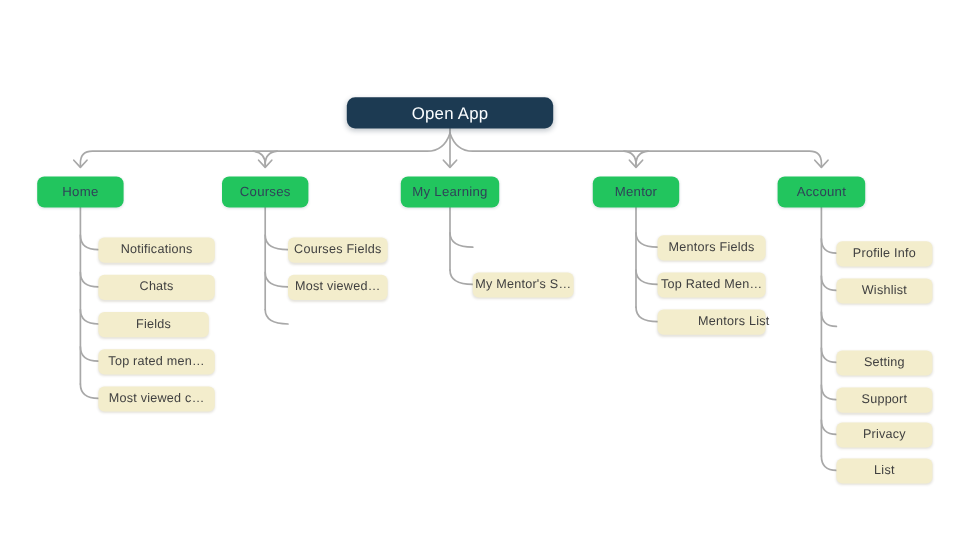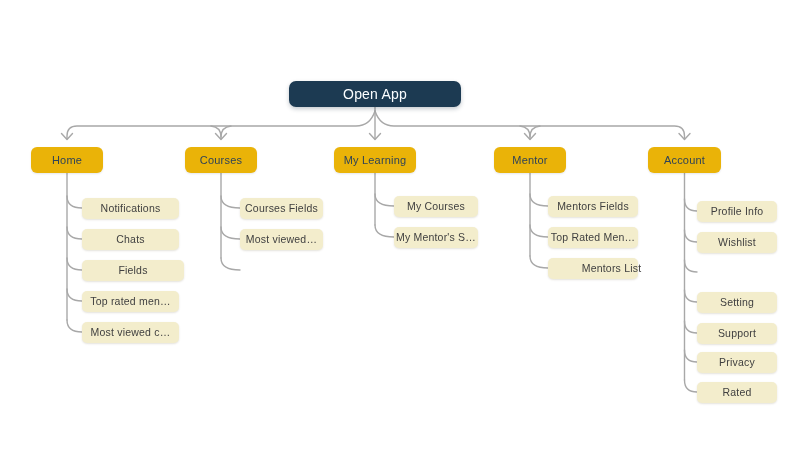--- a/index.html
+++ b/index.html
@@ -32,21 +32,21 @@
     letter-spacing: 0.2px;
   }
   .node-root {
     background: #1c3a52;
     color: #fafdff;
     border-radius: 7px;
     font-size: 14px;
     box-shadow: 0 2px 4px rgba(20, 40, 60, 0.25);
   }
   .node-branch {
-    background: #eab308;
+    background: #22c55e;
     color: #2f4358;
     border-radius: 6px;
     font-size: 11px;
     box-shadow: 0 1px 2px rgba(40, 60, 90, 0.12);
   }
   .node-child {
     background: #f3edcc;
     color: #404040;
     border-radius: 5px;
     font-size: 10.5px;
@@ -137,40 +137,37 @@
   <div class="node node-branch" style="left:648px; top:147px; width:73px; height:26px;">
     <span>Account</span>
   </div>
 
   <div class="node node-child" style="left:82px; top:197.5px; width:97px; height:21px;">
     <span>Notifications</span>
   </div>
   <div class="node node-child" style="left:82px; top:228.5px; width:97px; height:21px;">
     <span>Chats</span>
   </div>
-  <div class="node node-child" style="left:82px; top:259.5px; width:102px; height:21px;">
+  <div class="node node-child" style="left:82px; top:259.5px; width:92px; height:21px;">
     <span>Fields</span>
   </div>
   <div class="node node-child" style="left:82px; top:290.5px; width:97px; height:21px;">
     <span>Top rated men…</span>
   </div>
   <div class="node node-child" style="left:82px; top:321.5px; width:97px; height:21px;">
     <span>Most viewed c…</span>
   </div>
 
   <div class="node node-child" style="left:240px; top:197.5px; width:83px; height:21px;">
     <span>Courses Fields</span>
   </div>
   <div class="node node-child" style="left:240px; top:228.5px; width:83px; height:21px;">
     <span>Most viewed…</span>
   </div>
 
-  <div class="node node-child" style="left:394px; top:195.5px; width:84px; height:21px;">
-    <span>My Courses</span>
-  </div>
   <div class="node node-child" style="left:394px; top:226.5px; width:84px; height:21px;">
     <span>My Mentor's S…</span>
   </div>
 
   <div class="node node-child" style="left:548px; top:195.5px; width:90px; height:21px;">
     <span>Mentors Fields</span>
   </div>
   <div class="node node-child" style="left:548px; top:226.5px; width:90px; height:21px;">
     <span>Top Rated Men…</span>
   </div>
@@ -187,16 +184,16 @@
   <div class="node node-child" style="left:697px; top:291.5px; width:80px; height:21px;">
     <span>Setting</span>
   </div>
   <div class="node node-child" style="left:697px; top:351.5px; width:80px; height:21px;">
     <span>Privacy</span>
   </div>
   <div class="node node-child" style="left:697px; top:322.5px; width:80px; height:21px;">
     <span>Support</span>
   </div>
   <div class="node node-child" style="left:697px; top:381.5px; width:80px; height:21px;">
-    <span>Rated</span>
+    <span>List</span>
   </div>
 
 </div>
 
 </body></html>

